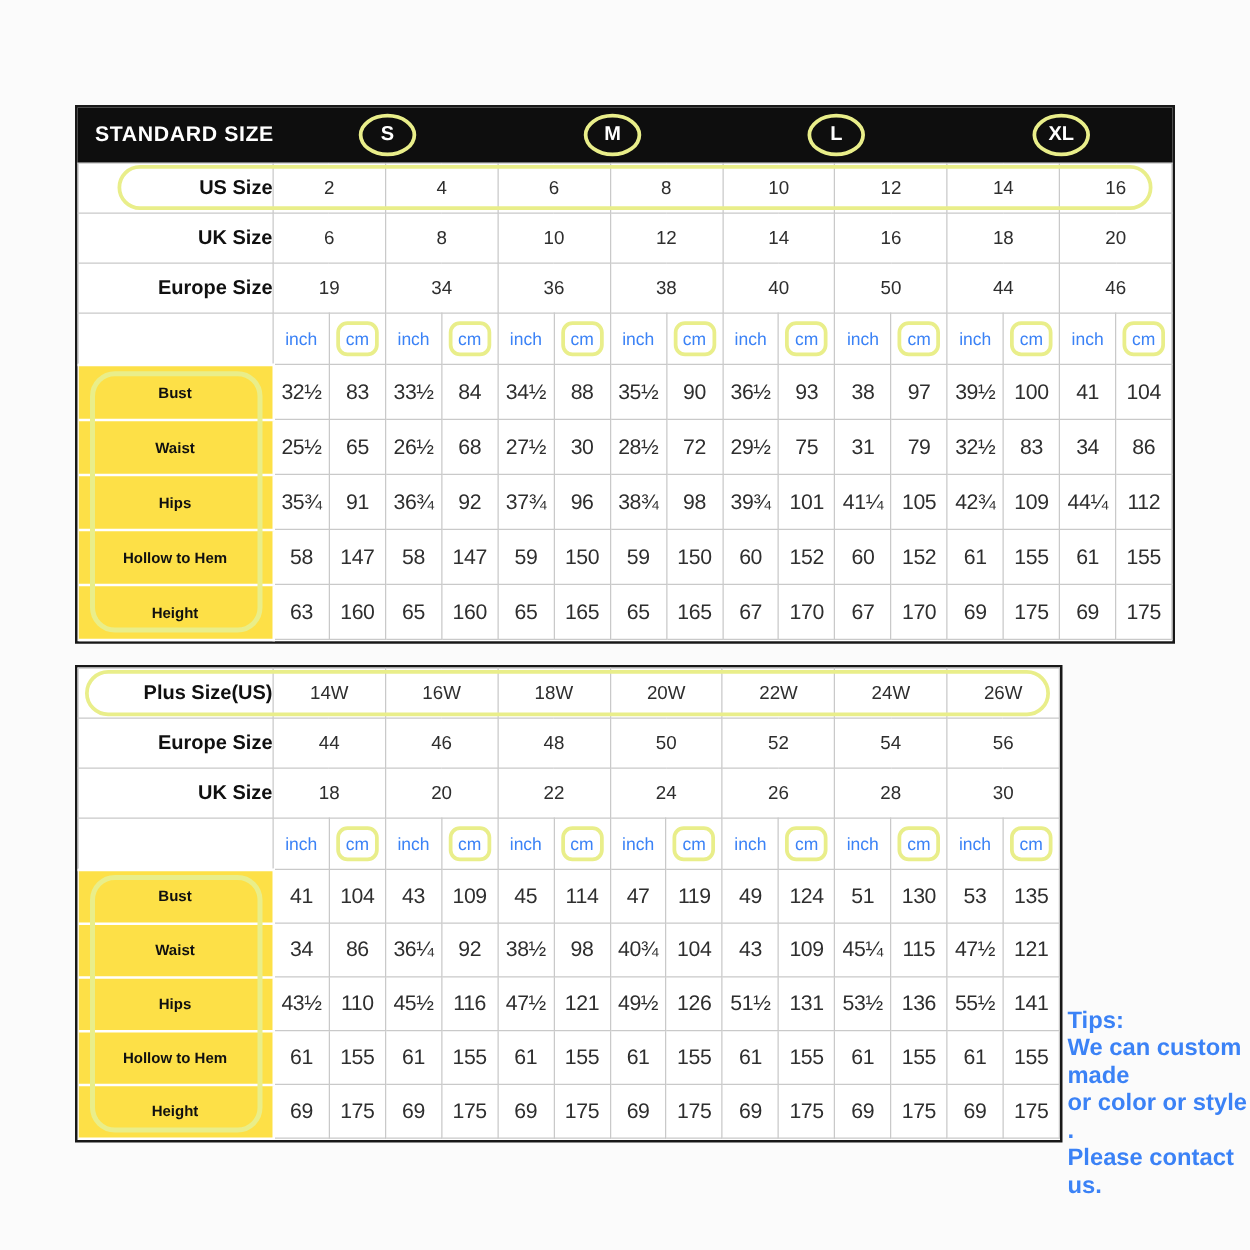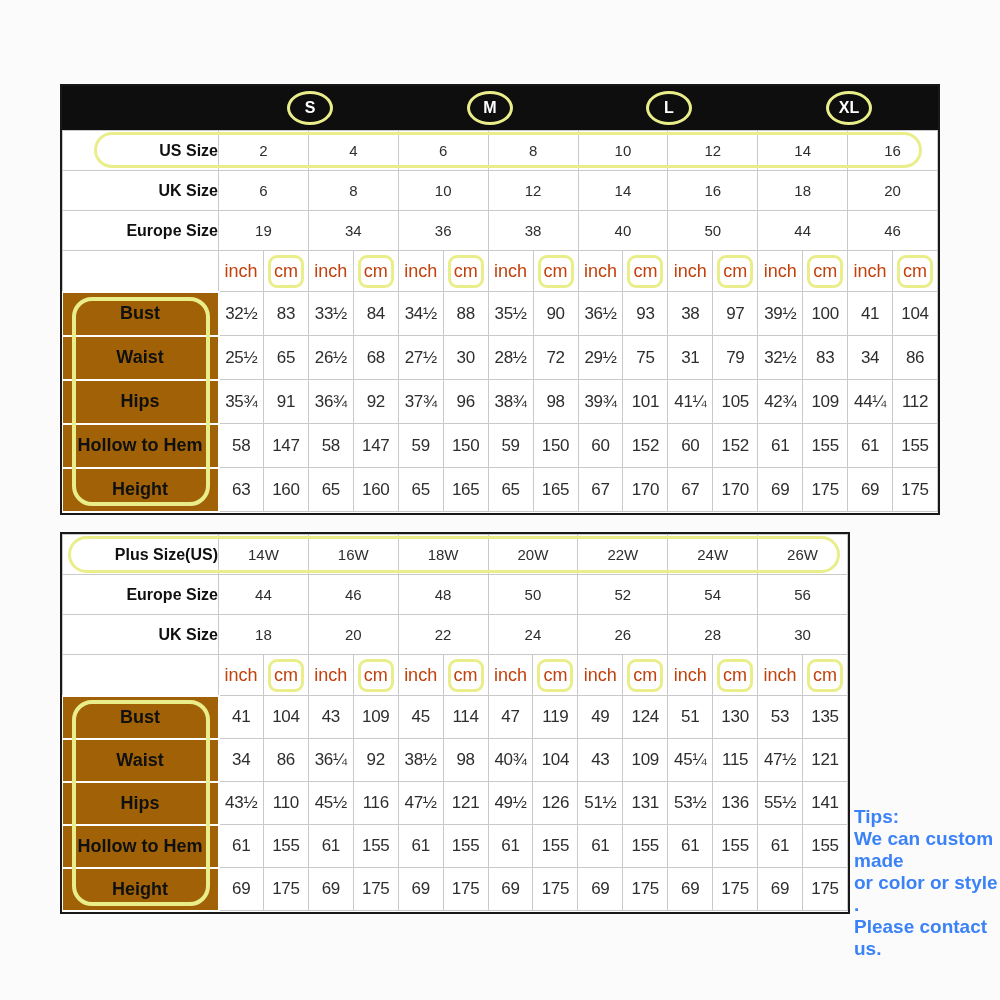--- a/index.html
+++ b/index.html
@@ -20,24 +20,24 @@
   .circ-s  { left: 225px; }
   .circ-m  { left: 405px; }
   .circ-l  { left: 584px; }
   .circ-xl { left: 764px; text-align: center; }
 
   table { width: 100%; border-collapse: collapse; table-layout: fixed; }
   td, th { border: 1px solid #c9c9c9; text-align: center; vertical-align: middle;
     color: #2e2e2e; font-weight: normal; }
   .size-row td { font-size: 15px; }
   .rlabel { font-weight: bold; color: #101010; font-size: 16px; text-align: right; }
-  .unit-row td { font-size: 18px; color: #c2410c; }
+  .unit-row td { font-size: 14px; color: #3b82f6; }
   .measure-row td { font-size: 17px; letter-spacing: -0.3px; }
-  .mlabel { background: #a16207; border: 2px solid #fff; border-left: none;
-    font-weight: bold; color: #101010; font-size: 18px; }
+  .mlabel { background: #fde047; border: 2px solid #fff; border-left: none;
+    font-weight: bold; color: #101010; font-size: 12px; }
 
   .tbl1 .size-row    { height: 40px; }
   .tbl1 .unit-row    { height: 41px; }
   .tbl1 .measure-row { height: 44px; }
   .tbl2 .size-row    { height: 40px; }
   .tbl2 .unit-row    { height: 41px; }
   .tbl2 .measure-row { height: 43px; }
 
   .cm-badge { display: inline-block; min-width: 34px; padding: 3px 3px;
     border: 3px solid #e9ee8a; border-radius: 9px; }
@@ -51,20 +51,21 @@
   .tips { position: absolute; left: 854px; top: 806px; width: 146px;
     color: #3b82f6; font-size: 19px; line-height: 22px; font-weight: bold; }
 </style>
 </head>
 <body>
 
 <div class="canvas">
 
   <div class="tbl tbl1">
     <div class="header-bar">
+      <span class="header-title">STANDARD SIZE</span>
       <span class="size-circle circ-s">S</span>
       <span class="size-circle circ-m">M</span>
       <span class="size-circle circ-l">L</span>
       <span class="size-circle circ-xl">XL</span>
     </div>
     <table id="grid1">
         <colgroup>
           <col style="width: 156px;">
           <col>
           <col>

